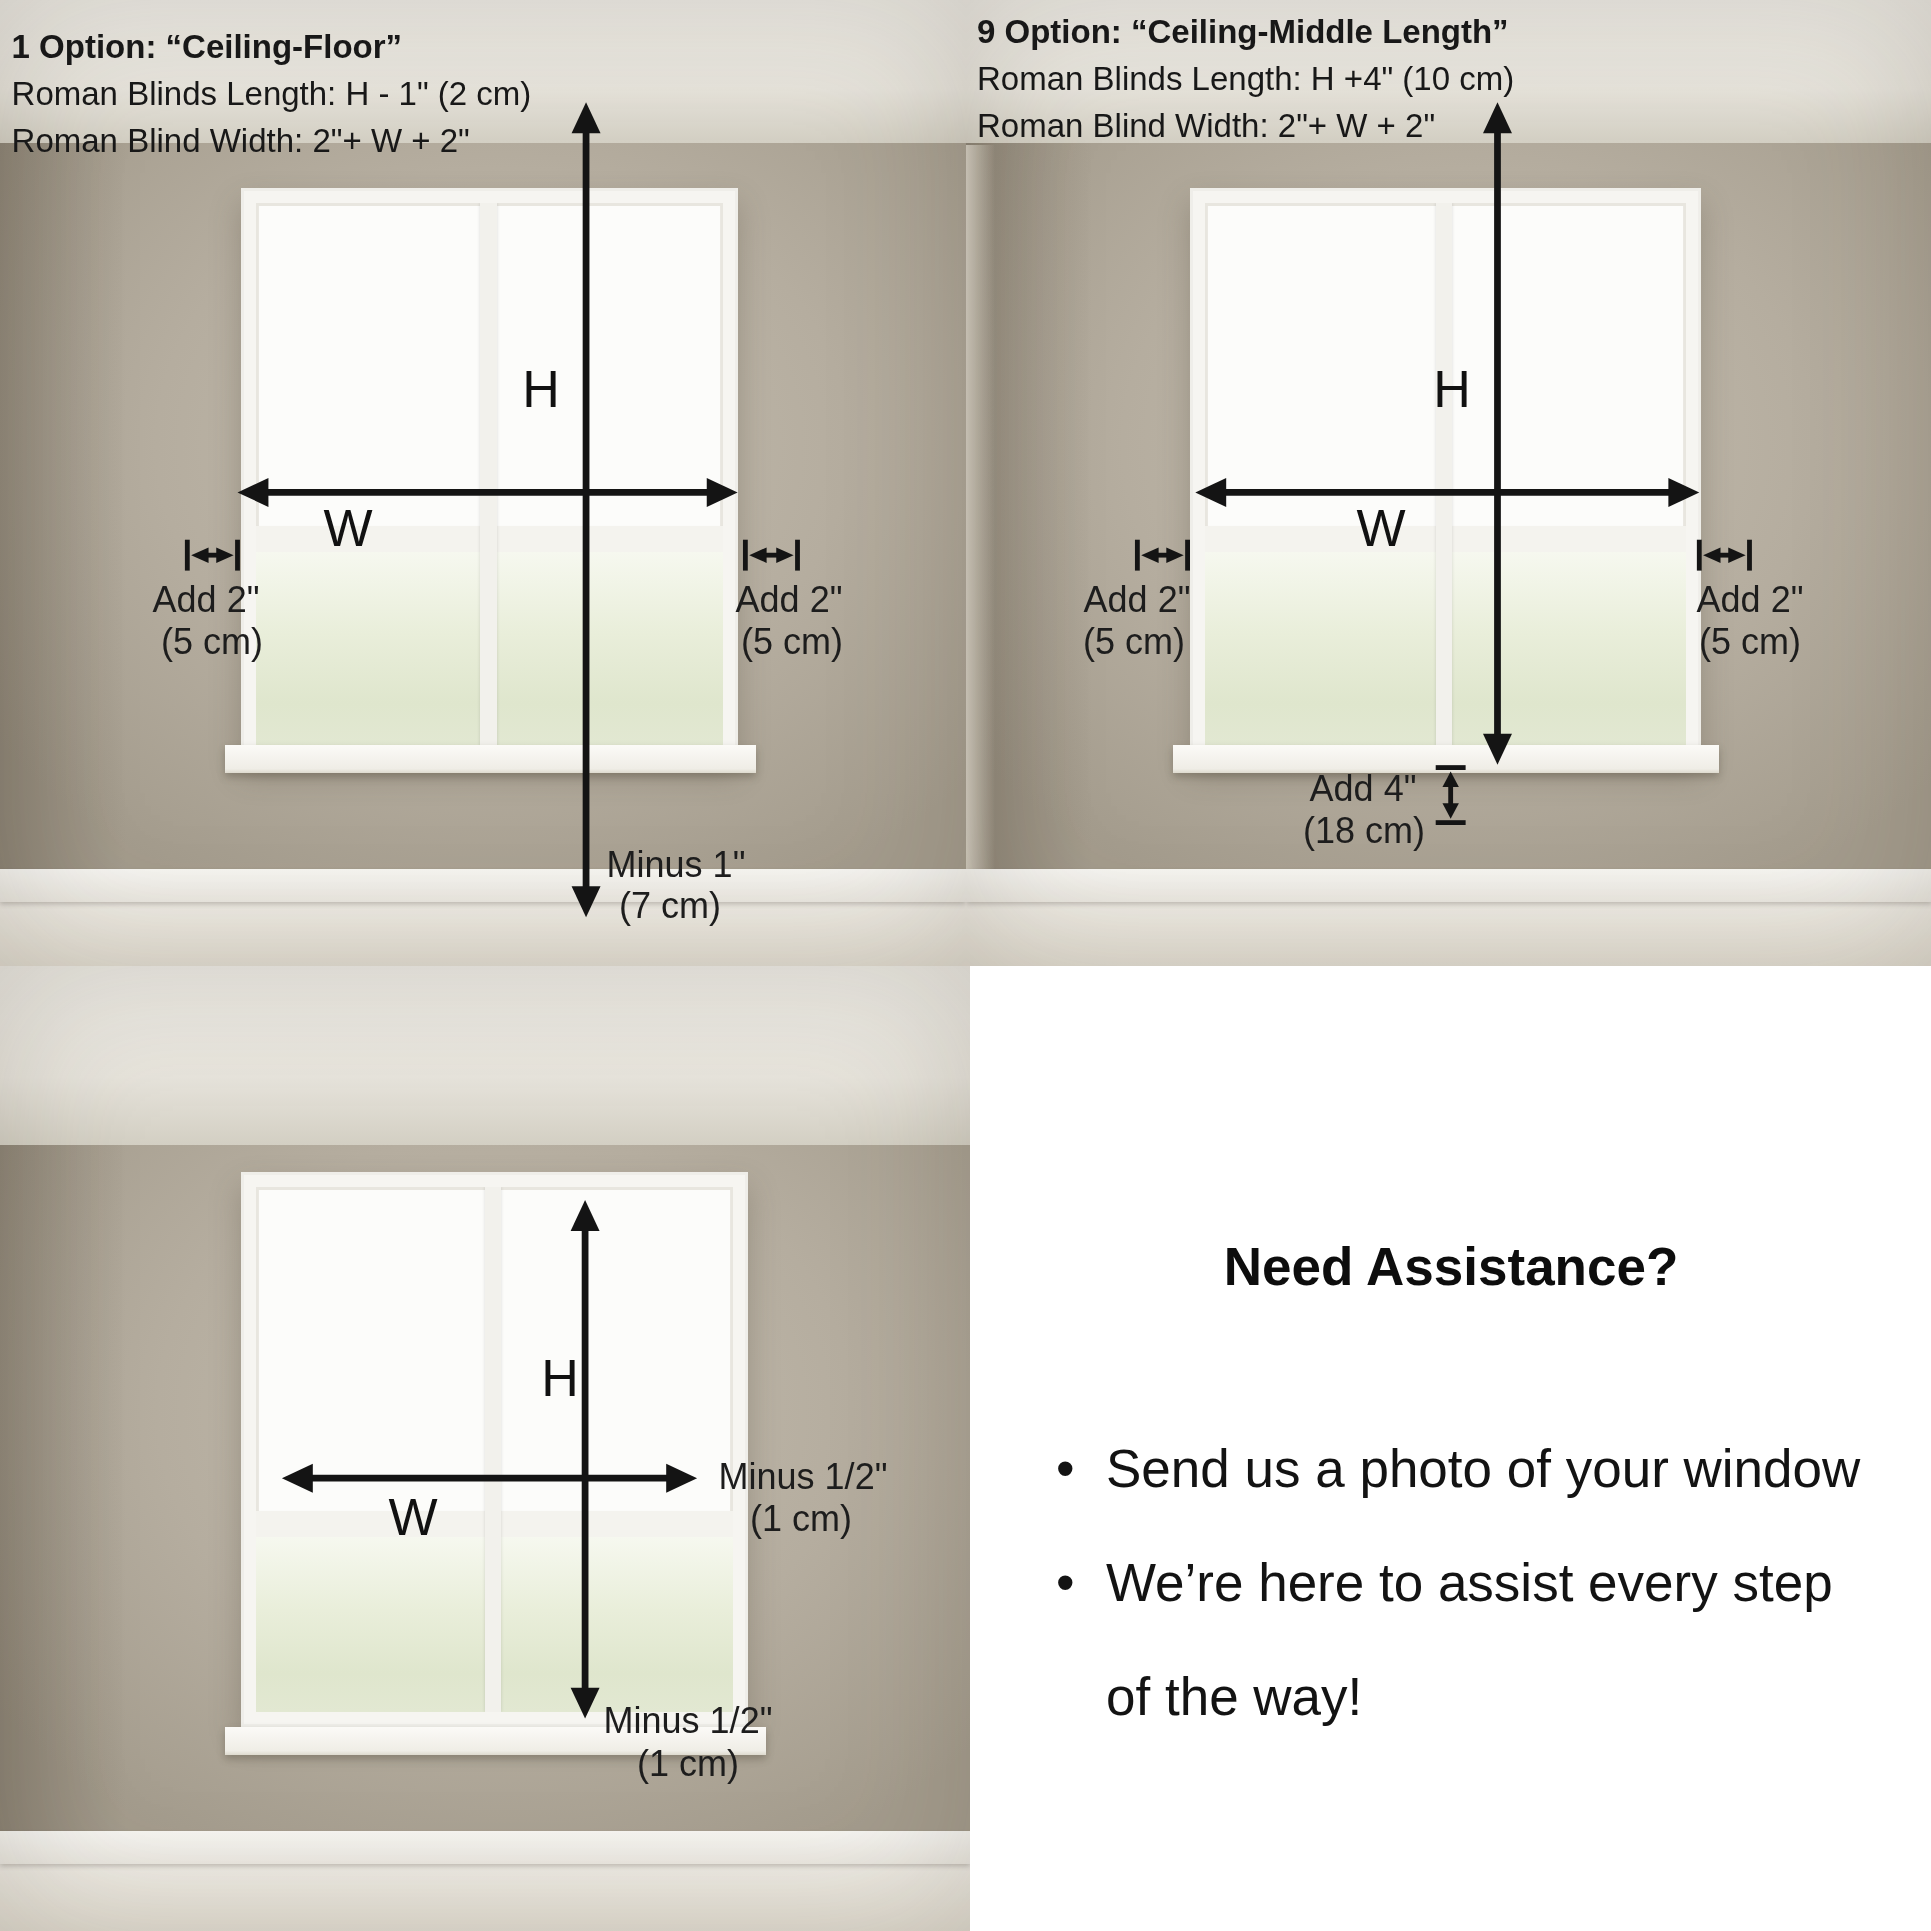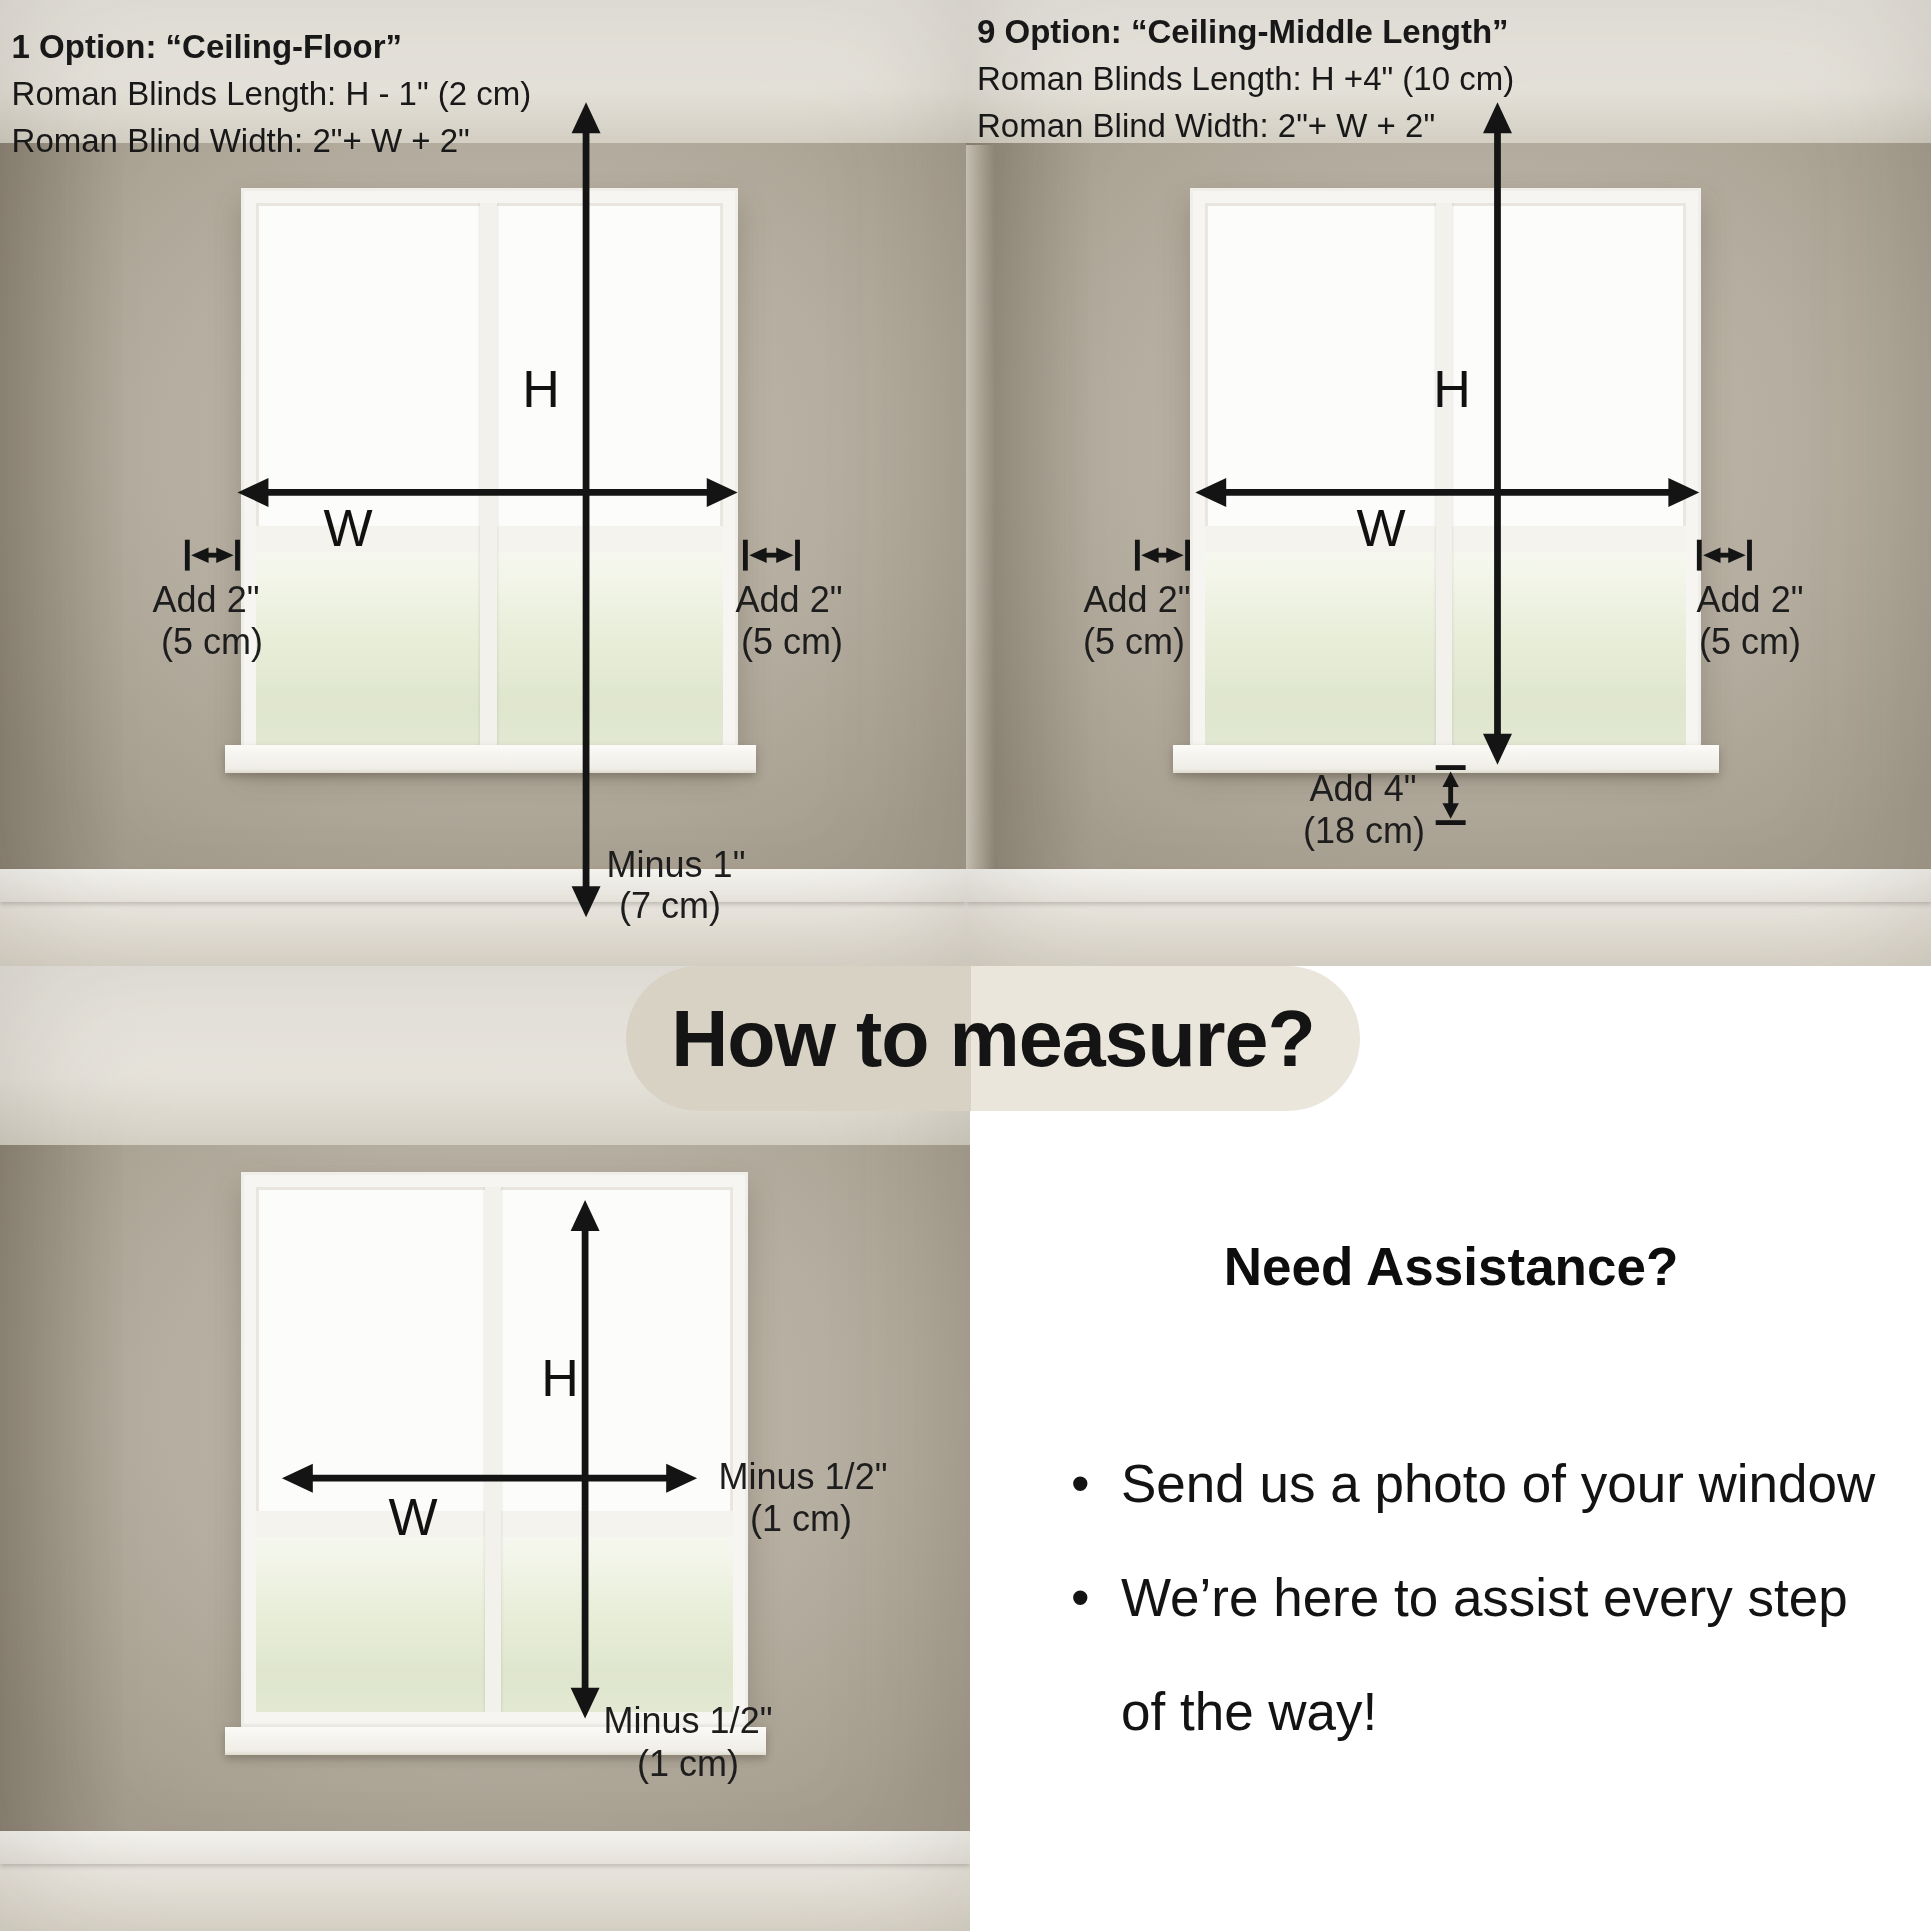--- a/index.html
+++ b/index.html
@@ -48,21 +48,21 @@
   .overlay{position:absolute;left:0;top:0;z-index:7;pointer-events:none;}
   
   .hdr{position:absolute;z-index:8;font-size:33px;line-height:47px;white-space:nowrap;color:#181818;}
   .hdr .t{font-weight:700;}
   .lbl{position:absolute;z-index:8;transform:translateX(-50%);font-size:36px;line-height:39px;
     color:#1d1d1d;white-space:nowrap;}
   .hw{position:absolute;z-index:8;transform:translateX(-50%);font-size:52px;font-weight:500;color:#111;}
   .assist-title{position:absolute;left:1451px;top:1236px;transform:translateX(-50%);z-index:8;
     font-size:53px;font-weight:700;color:#0d0d0d;white-space:nowrap;}
   .assist-list{position:absolute;left:1106px;top:1412px;width:782px;z-index:8;
-    list-style:none;margin:15px;padding:0;font-size:53px;line-height:114px;color:#131313;}
+    list-style:none;margin:0;padding:0;font-size:53px;line-height:114px;color:#131313;}
   .assist-list li{position:relative;}
   .assist-list li::before{content:"•";position:absolute;left:-50px;font-size:53px;}
 </style>
 </head>
 <body>
 
 <div class="canvas">
 
   <div class="room" style="left:0;top:0;width:966px;height:966px;">
     <div class="ceiling" style="height:143px;"></div>
@@ -102,23 +102,20 @@
         <div class="rail" style="top:61.7%;"></div>
         <div class="pane-lower" style="top:calc(61.7% + 26px);"></div>
         <div class="mull-v"></div>
       </div>
     </div>
     <div class="sill" style="left:225px;top:761px;width:541px;"></div>
   </div>
 
   <div class="panel"></div>
 
-  <div class="pill">
-    <span class="pill-title">How to measure?</span>
-  </div>
 
   <svg class="overlay" width="1931" height="1931" viewBox="0 0 2000 2000">
     <g stroke="#141414" fill="#141414">
 
       <line x1="607" y1="132" x2="607" y2="924" stroke-width="7"></line>
       <polygon points="607,106 592,138 622,138" stroke="none"></polygon>
       <polygon points="607,950 592,918 622,918" stroke="none"></polygon>
 
       <line x1="268" y1="510" x2="742" y2="510" stroke-width="7"></line>
       <polygon points="246,510 278,495 278,525" stroke="none"></polygon>

